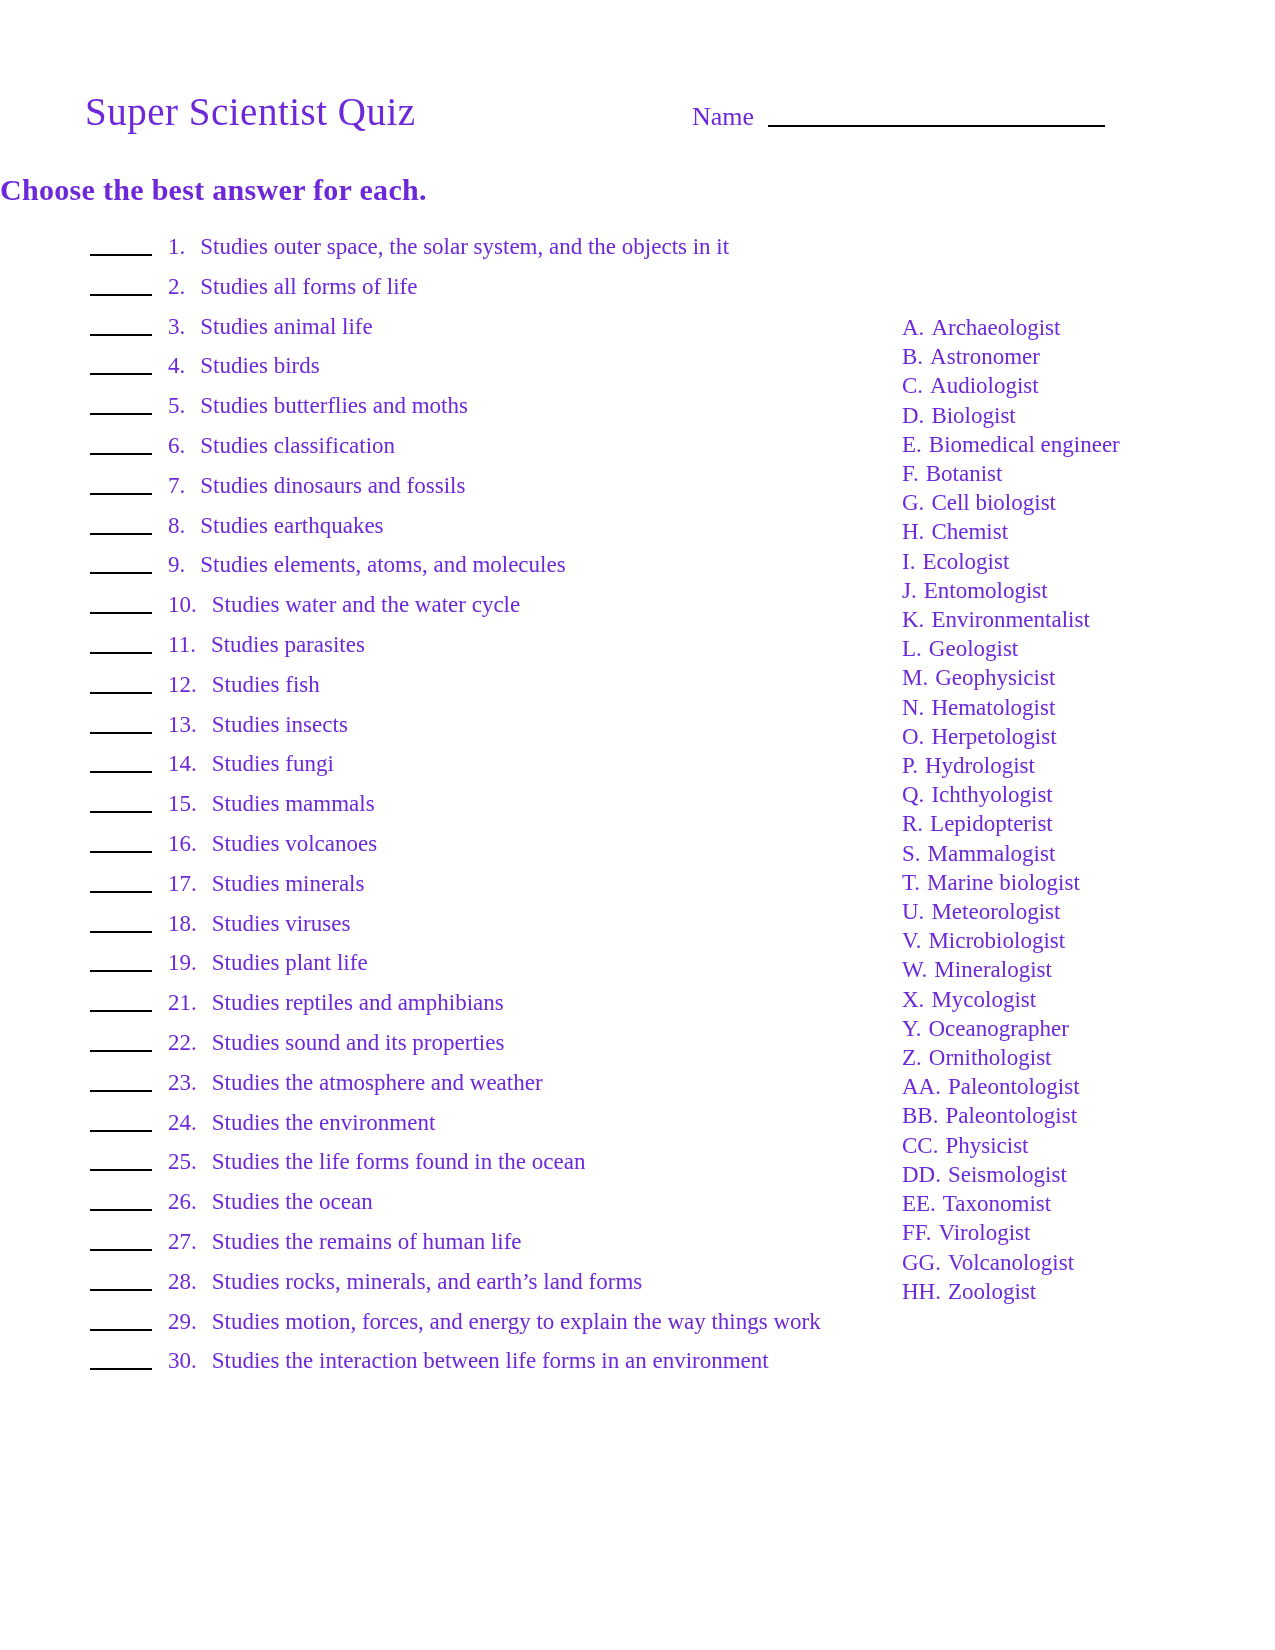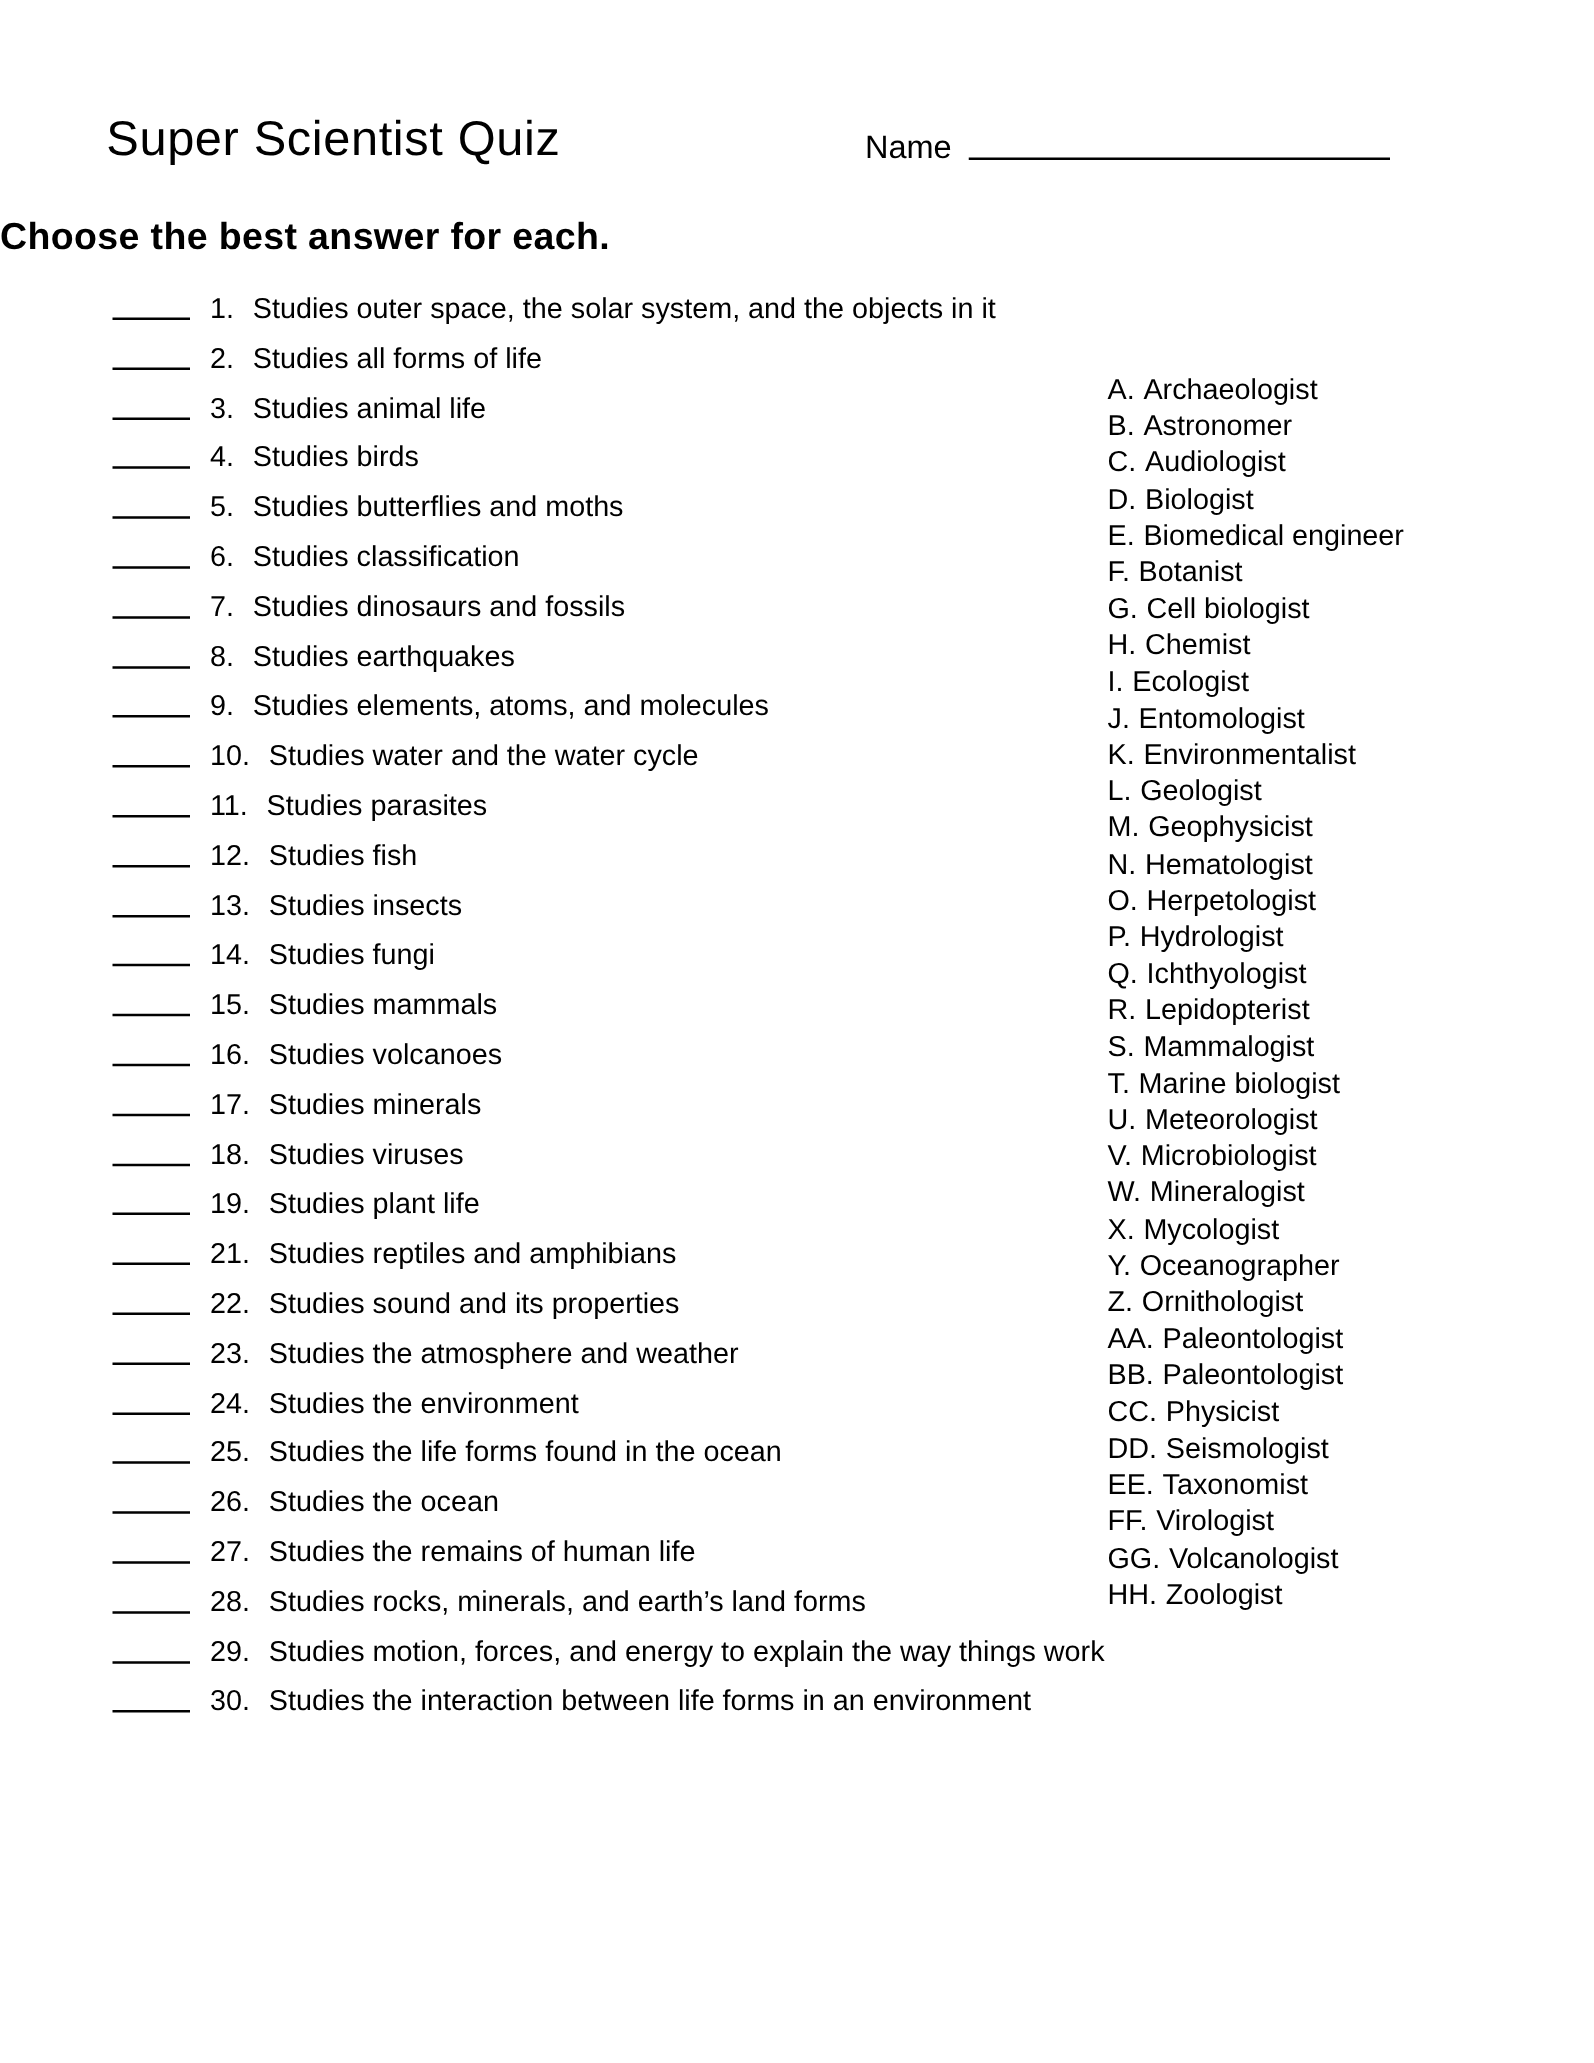--- a/index.html
+++ b/index.html
@@ -5,22 +5,22 @@
   html, body {
     margin: 0;
     padding: 0;
     background: #ffffff;
   }
   .page {
     position: relative;
     width: 1275px;
     height: 1434px;
     background: #ffffff;
-    color: #000000;
-    font-family: Liberation Sans, sans-serif;
+    color: #6d28d9;
+    font-family: Liberation Serif, serif;
     overflow: hidden;
   }
   .title {
     position: absolute;
     left: 85px;
     top: 92px;
     margin: 0;
     font-size: 39px;
     font-weight: normal;
     line-height: 39px;
@@ -77,21 +77,21 @@
     margin-left: 16px;
   }
   .q-text {
     margin-left: 15px;
     margin-top: 36px;
   }
   .answers {
     position: absolute;
     left: 886px;
     top: 297px;
-    margin: 0;
+    margin: 16px;
     padding: 0;
     list-style: none;
     font-size: 23px;
     line-height: 29.2px;
     white-space: nowrap;
   }
   .a-letter {
     margin-right: 7px;
   }
   .footer {

